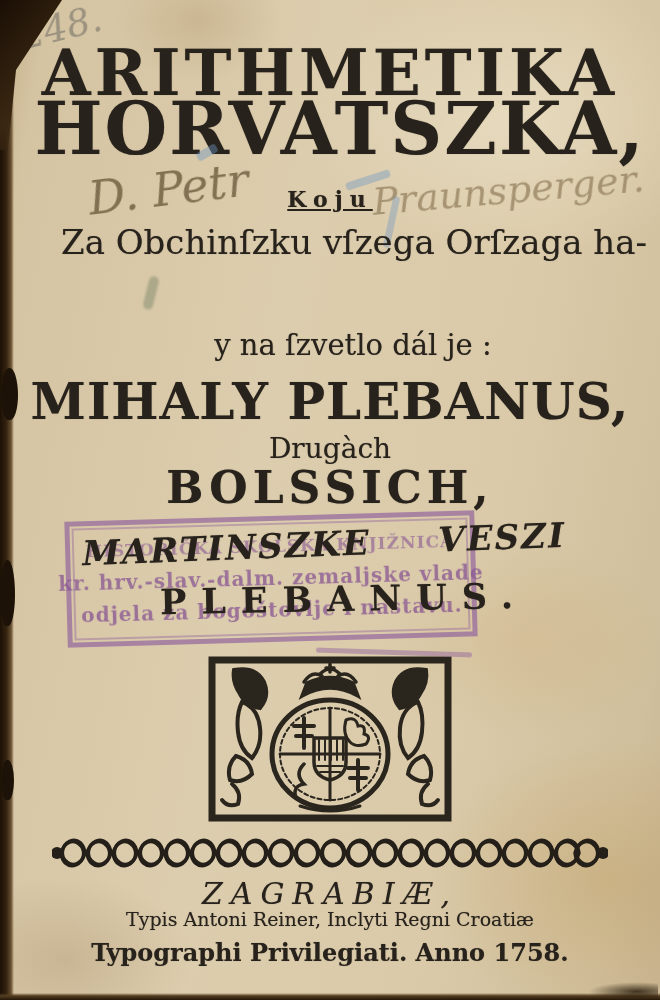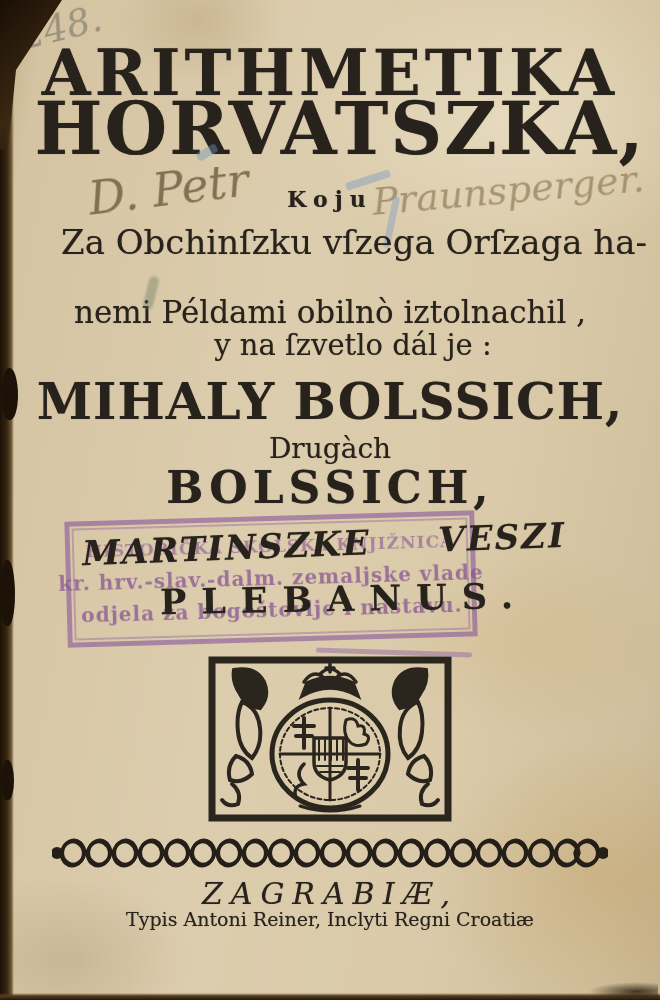--- a/index.html
+++ b/index.html
@@ -54,28 +54,27 @@
 
   <div class="txt" style="top:36px;font-size:63px;font-weight:bold;letter-spacing:4px;">ARITHMETIKA</div>
   <div class="txt" style="top:86px;font-size:72px;font-weight:bold;letter-spacing:2px;margin-left:20px;">HORVATSZKA,</div>
 
   <div class="hand" style="left:88px;top:162px;font-size:46px;color:#6e5b3e;opacity:.8;transform:rotate(-7deg);">D. Petr</div>
   <div class="hand" style="left:372px;top:168px;font-size:38px;color:#8a7553;opacity:.66;transform:rotate(-5deg);">Praunsperger.</div>
   <div class="bluemark" style="left:345px;top:176px;width:46px;height:8px;background:rgba(110,150,195,.40);transform:rotate(-18deg);"></div>
   <div class="bluemark" style="left:388px;top:196px;width:7px;height:52px;background:rgba(110,150,195,.38);transform:rotate(12deg);"></div>
   <div class="bluemark" style="left:196px;top:148px;width:22px;height:9px;background:rgba(110,150,195,.42);transform:rotate(-30deg);"></div>
 
-  <div class="txt" style="top:186px;font-size:22px;font-weight:bold;letter-spacing:7px;">Koju</div>
+  <div class="txt" style="top:186px;font-size:22px;font-weight:bold;letter-spacing:7px;text-decoration:underline;">Koju</div>
 
   <div class="txt" style="top:222px;font-size:34px;padding-left:48px;">Za Obchinſzku vſzega Orſzaga ha-</div>
-  <div class="txt" style="top:294px;font-size:31px;">nemi Példami obilnò iztolnachil ,</div>
   <div class="txt" style="top:328px;font-size:29px;padding-left:46px;">y na ſzvetlo dál je :</div>
   <div class="stain-green"></div>
 
-  <div class="txt" style="top:372px;font-size:50px;font-weight:bold;letter-spacing:1px;">MIHALY BOLSSICH,</div>
+  <div class="txt" style="top:372px;font-size:50px;font-weight:bold;letter-spacing:1px;">MIHALY PLEBANUS,</div>
   <div class="txt" style="top:432px;font-size:28px;">Drugàch</div>
   <div class="txt" style="top:462px;font-size:44px;font-weight:bold;letter-spacing:5px;">BOLSSICH,</div>
 
   <div class="stamp">
     <div class="stamp-inner">
       <div class="stamp-line" style="font-size:17px;opacity:.8;">HISTORIČKA ŠKOLSKA KNJIŽNICA</div>
       <div class="stamp-line" style="font-size:20px;">kr. hrv.-slav.-dalm. zemaljske vlade</div>
       <div class="stamp-line" style="font-size:20px;">odjela za bogoštovlje i nastavu.</div>
     </div>
   </div>
@@ -165,20 +164,21 @@
       <use href="#knot" x="424"></use>
       <use href="#knot" x="450"></use>
     <use href="#knot" x="476"></use>
       <use href="#knot" x="502"></use>
       <use href="#knot" x="522"></use>
     <circle cx="551" cy="17" r="6" fill="#241f18"></circle>
   </svg>
 
   <div class="txt" style="top:876px;font-size:30px;font-style:italic;letter-spacing:8px;">ZAGRABIÆ,</div>
   <div class="txt" style="top:908px;font-size:19px;">Typis Antoni Reiner, Inclyti Regni Croatiæ</div>
+  <div class="txt" style="top:938px;font-size:24px;font-weight:600;">Typographi Privilegiati. Anno 1758.</div>
 
   <div class="edge-left"></div>
   <div class="corner-tl"></div>
   <div class="blob" style="left:2px;top:368px;width:16px;height:52px;"></div>
   <div class="blob" style="left:1px;top:560px;width:14px;height:66px;"></div>
   <div class="blob" style="left:2px;top:760px;width:12px;height:40px;"></div>
   <div class="edge-bottom"></div>
   <div class="smudge-br"></div>
 </div>
 

